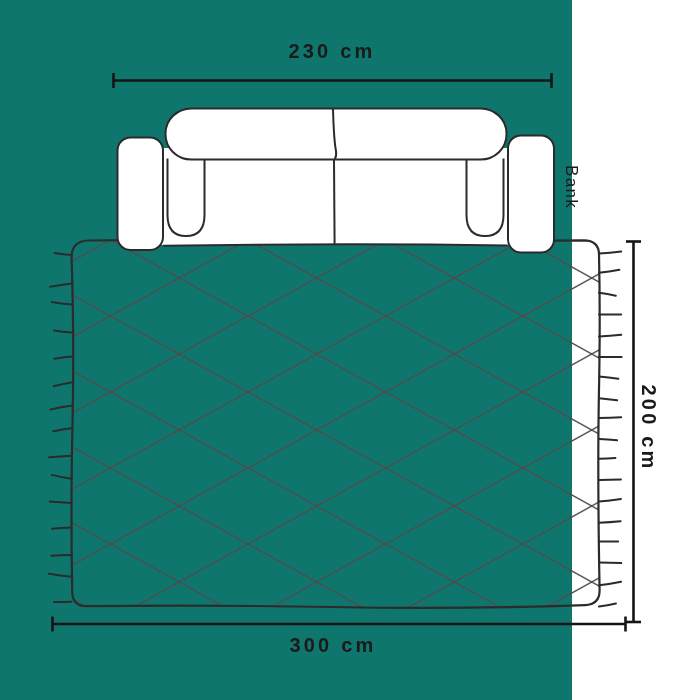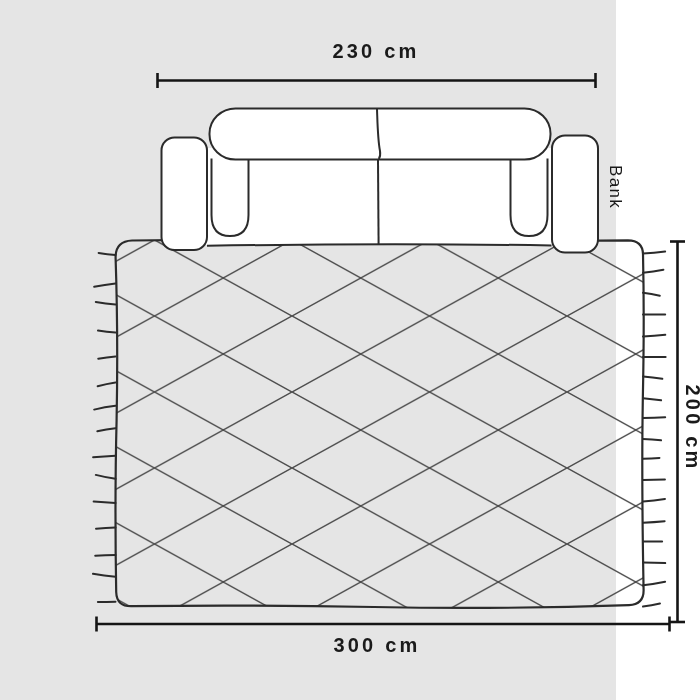--- a/index.html
+++ b/index.html
@@ -8,22 +8,21 @@
     background: #ffffff;
     width: 700px;
     height: 700px;
     overflow: hidden;
     font-family: "Liberation Sans", sans-serif;
   }
   .stage {
     position: relative;
     width: 572px;
     height: 700px;
-    background: #e5e5e5;
-    padding-left: 44px;
+    background: #0f766e;
   }
   svg { display: block; }
   text {
     fill: #1a1a1a;
     font-family: "Liberation Sans", sans-serif;
   }
   .dim-label {
     font-size: 20px;
     font-weight: 700;
     letter-spacing: 3.2px;

